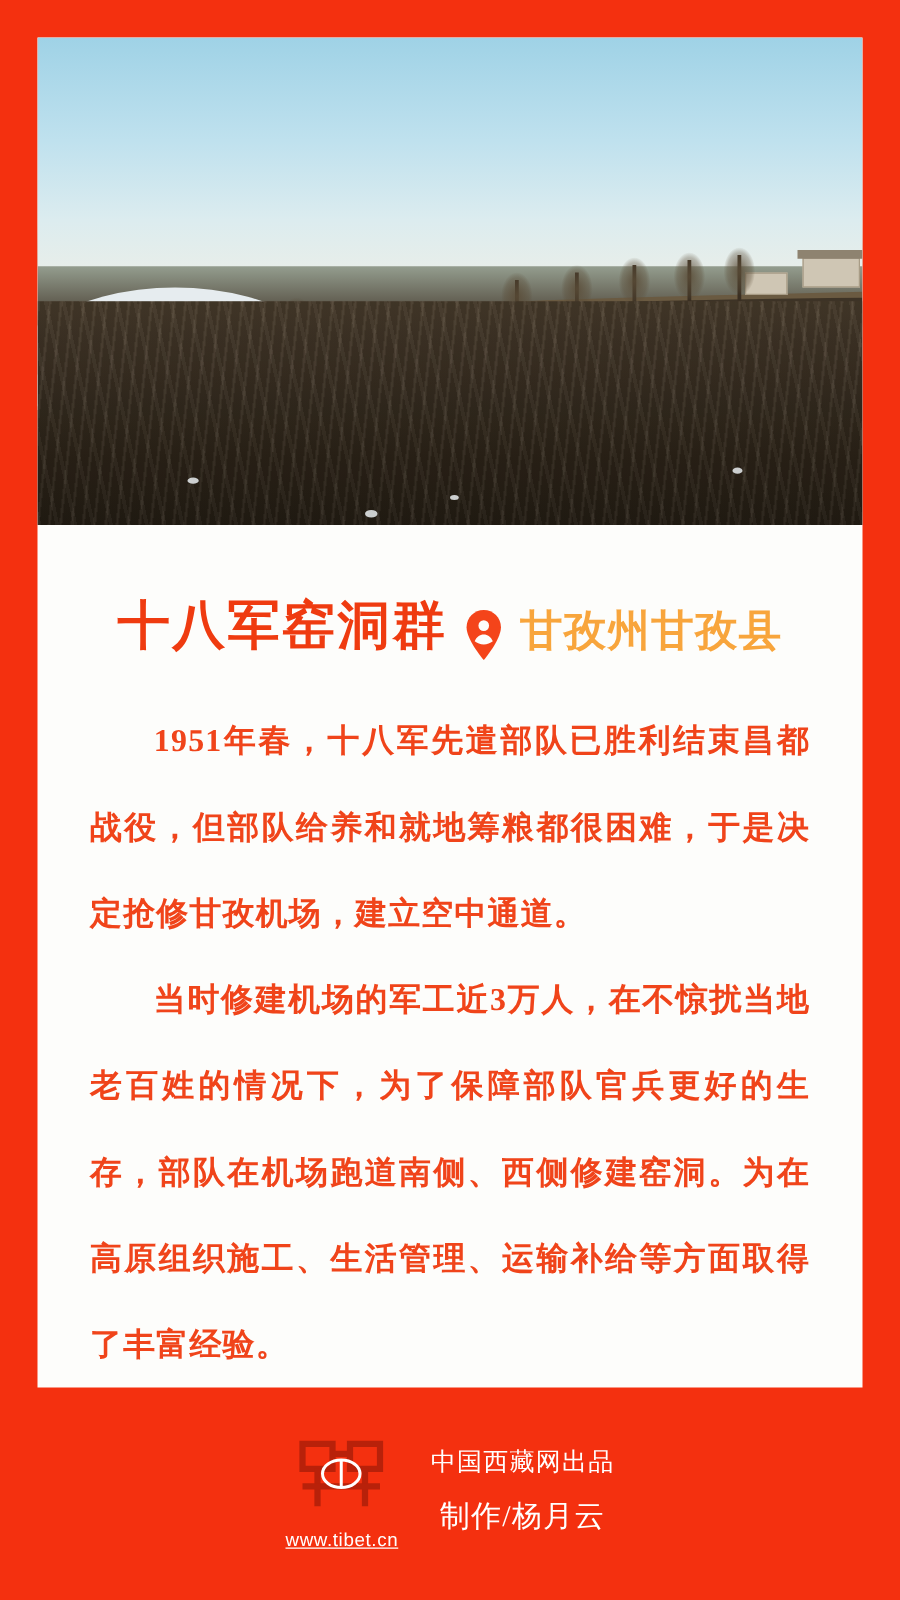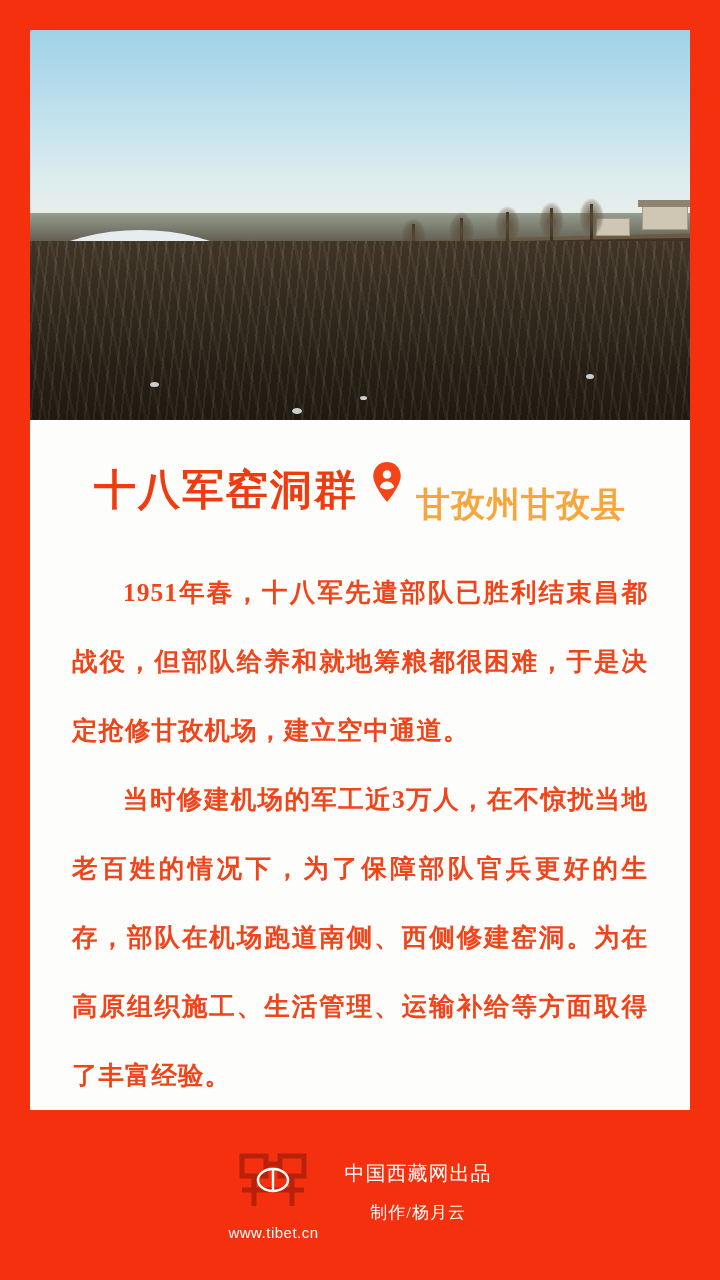--- a/index.html
+++ b/index.html
@@ -111,21 +111,21 @@
   }
   .snowfleck {
     position: absolute;
     background: #e9edf0;
     border-radius: 50%;
     opacity: .85;
   }
 
   .title-row {
     display: flex;
-    align-items: flex-start;
+    align-items: flex-end;
     justify-content: center;
     gap: 14px;
     margin-top: 42px;
   }
   .title-main {
     font-size: 42px;
     font-weight: bold;
     color: #ef3b10;
     letter-spacing: 2px;
     font-family: "Liberation Serif", "DejaVu Serif", serif;
@@ -156,39 +156,40 @@
     align-items: center;
     justify-content: center;
     gap: 26px;
     color: #ffffff;
   }
   .logo-block {
     display: flex;
     flex-direction: column;
     align-items: center;
     gap: 8px;
+    text-decoration: underline;
   }
   .logo-mark {
     width: 74px; height: 62px;
   }
   .logo-url {
     font-size: 15px;
     color: #ffffff;
     font-family: "Liberation Sans", sans-serif;
     letter-spacing: .5px;
   }
   .credits {
     display: flex;
     flex-direction: column;
     gap: 14px;
     align-items: center;
     padding-bottom: 6px;
   }
   .credit-line { font-size: 20px; color: #ffffff; letter-spacing: 1px; }
-  .credit-line.small { font-size: 17px; }
+  .credit-line.small { font-size: 24px; }
 </style>
 </head>
 <body>
 
 <div class="poster">
 
   <div class="card">
 
     <div class="photo">
       <div class="sky"></div>

